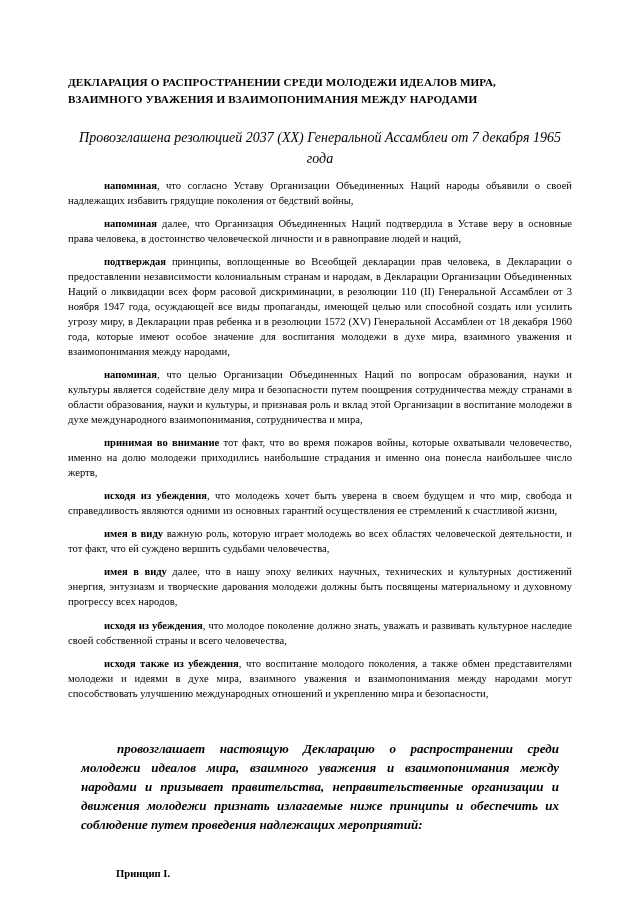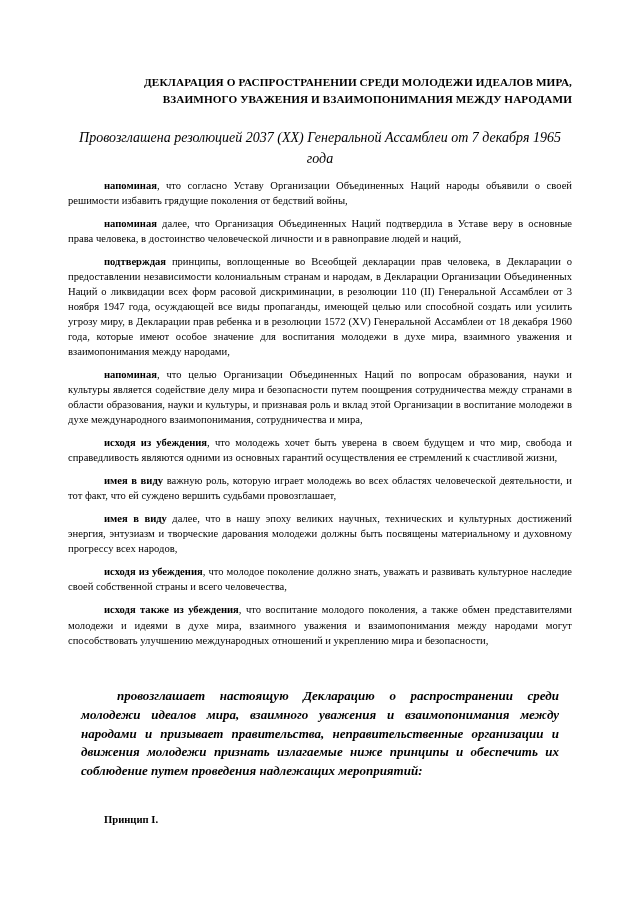--- a/index.html
+++ b/index.html
@@ -27,21 +27,21 @@
     position: absolute;
     left: 68px;
     top: 0;
     width: 504px;
   }
   .doc-title {
     margin: 0;
     padding-top: 74px;
     font-size: 11.2px;
     font-weight: bold;
-    text-align: right;
+    text-align: left;
     line-height: 1.55;
     letter-spacing: 0.01em;
   }
   .doc-title .title-line {
     display: block;
   }
   .subtitle {
     margin: 0;
     padding-top: 18px;
     font-size: 14px;
@@ -82,21 +82,21 @@
     margin: 13px;
     padding-top: 26px;
     font-size: 13px;
     line-height: 1.46;
     text-align: justify;
     text-indent: 36px;
     font-weight: bold;
     font-style: italic;
   }
   p.principle {
-    margin: 0;
+    margin: 12px;
     padding-top: 18px;
     font-size: 10.6px;
     font-weight: bold;
     line-height: 1.5;
     text-indent: 36px;
   }
 </style>
 </head>
 <body>
 
@@ -104,32 +104,33 @@
   <div class="content">
 
     <h1 class="doc-title">
       <span class="title-line">ДЕКЛАРАЦИЯ О РАСПРОСТРАНЕНИИ СРЕДИ МОЛОДЕЖИ ИДЕАЛОВ МИРА,</span>
       <span class="title-line">ВЗАИМНОГО УВАЖЕНИЯ И ВЗАИМОПОНИМАНИЯ МЕЖДУ НАРОДАМИ</span>
     </h1>
 
     <p class="subtitle">Провозглашена резолюцией 2037 (XX) Генеральной Ассамблеи от 7 декабря 1965 года</p>
 
 
-    <p class="para"><span class="lead">напоминая</span><span>, что согласно Уставу Организации Объединенных Наций народы объявили о своей решимости избавить грядущие поколения от бедствий войны,</span></p>
+    <p class="para"><span class="lead">напоминая</span><span>, что согласно Уставу Организации Объединенных Наций народы объявили о своей надлежащих избавить грядущие поколения от бедствий войны,</span></p>
 
     <p class="para tight"><span class="lead">напоминая</span><span> далее, что Организация Объединенных Наций подтвердила в Уставе веру в основные права человека, в достоинство человеческой личности и в равноправие людей и наций,</span></p>
 
     <p class="para tight"><span class="lead">подтверждая</span><span> принципы, воплощенные во Всеобщей декларации прав человека, в Декларации о предоставлении независимости колониальным странам и народам, в Декларации Организации Объединенных Наций о ликвидации всех форм расовой дискриминации, в резолюции 110 (II) Генеральной Ассамблеи от 3 ноября 1947 года, осуждающей все виды пропаганды, имеющей целью или способной создать или усилить угрозу миру, в Декларации прав ребенка и в резолюции 1572 (XV) Генеральной Ассамблеи от 18 декабря 1960 года, которые имеют особое значение для воспитания молодежи в духе мира, взаимного уважения и взаимопонимания между народами,</span></p>
 
     <p class="para tight"><span class="lead">напоминая</span><span>, что целью Организации Объединенных Наций по вопросам образования, науки и культуры является содействие делу мира и безопасности путем поощрения сотрудничества между странами в области образования, науки и культуры, и признавая роль и вклад этой Организации в воспитание молодежи в духе международного взаимопонимания, сотрудничества и мира,</span></p>
 
+    <p class="para tight"><span class="lead">принимая во внимание</span><span> тот факт, что во время пожаров войны, которые охватывали человечество, именно на долю молодежи приходились наибольшие страдания и именно она понесла наибольшее число жертв,</span></p>
 
     <p class="para tight"><span class="lead">исходя из убеждения</span><span>, что молодежь хочет быть уверена в своем будущем и что мир, свобода и справедливость являются одними из основных гарантий осуществления ее стремлений к счастливой жизни,</span></p>
 
-    <p class="para tight"><span class="lead">имея в виду</span><span> важную роль, которую играет молодежь во всех областях человеческой деятельности, и тот факт, что ей суждено вершить судьбами провозглашает,</span></p>
+    <p class="para tight"><span class="lead">имея в виду</span><span> важную роль, которую играет молодежь во всех областях человеческой деятельности, и тот факт, что ей суждено вершить судьбами человечества,</span></p>
 
     <p class="para tight"><span class="lead">имея в виду</span><span> далее, что в нашу эпоху великих научных, технических и культурных достижений энергия, энтузиазм и творческие дарования молодежи должны быть посвящены материальному и духовному прогрессу всех народов,</span></p>
 
     <p class="para tight"><span class="lead">исходя из убеждения</span><span>, что молодое поколение должно знать, уважать и развивать культурное наследие своей собственной страны и всего человечества,</span></p>
 
     <p class="para tight"><span class="lead">исходя также из убеждения</span><span>, что воспитание молодого поколения, а также обмен представителями молодежи и идеями в духе мира, взаимного уважения и взаимопонимания между народами могут способствовать улучшению международных отношений и укреплению мира и безопасности,</span></p>
 
     <p class="proclaim">провозглашает настоящую Декларацию о распространении среди молодежи идеалов мира, взаимного уважения и взаимопонимания между народами и призывает правительства, неправительственные организации и движения молодежи признать излагаемые ниже принципы и обеспечить их соблюдение путем проведения надлежащих мероприятий:</p>
 
     <p class="principle">Принцип I.</p>

